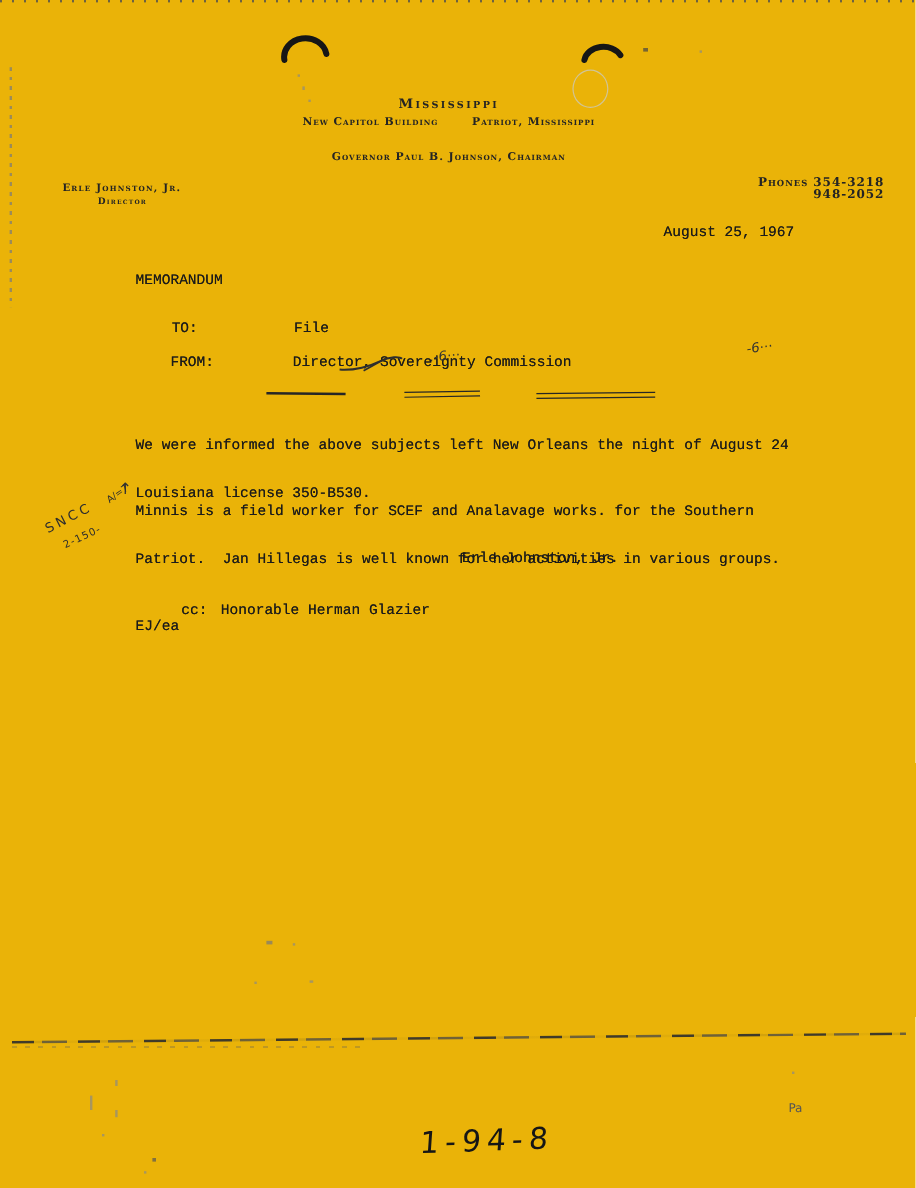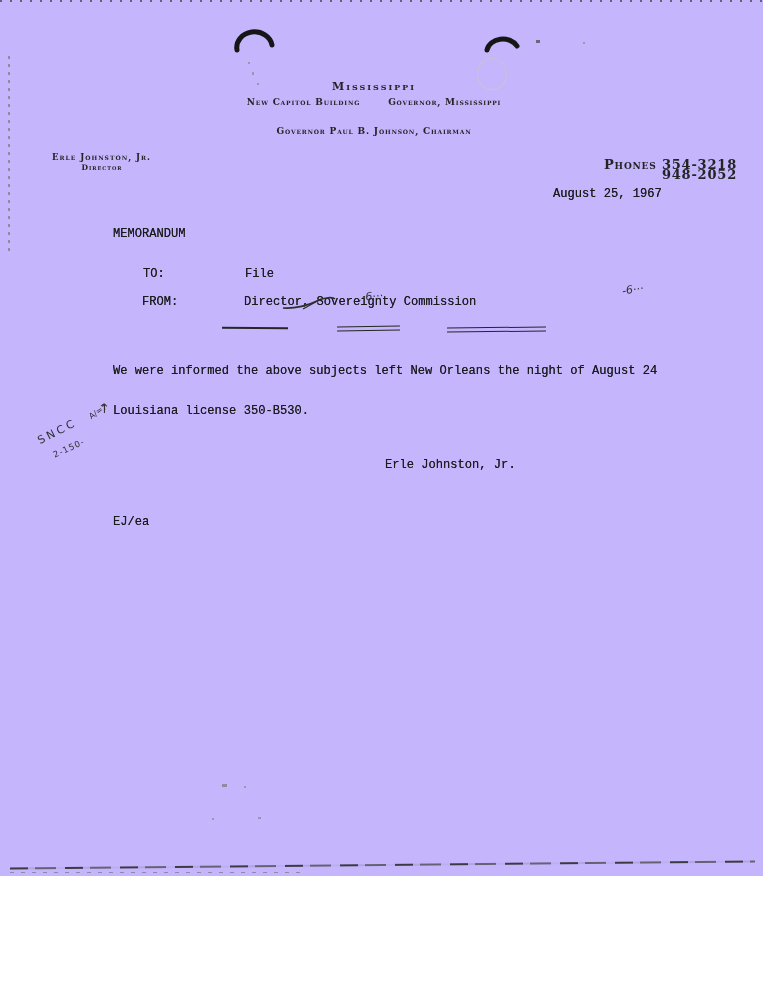--- a/index.html
+++ b/index.html
@@ -1,19 +1,19 @@
 <!DOCTYPE html>
 <html><head>
 <meta charset="utf-8">
 <style>
   * { margin:0; padding:0; box-sizing:border-box; }
   html,body { background:#ffffff; }
   #page {
-    position:relative; width:763px; height:876px;
-    background:#c4b5fd; overflow:hidden;
+    position:relative; width:763px; height:990px;
+    background:#eab308; overflow:hidden;
     font-family:"Liberation Sans", sans-serif;
     color:#1c1c1c;
   }
   
   .top-dots{
     position:absolute; left:0; top:3; width:763px; height:2px;
     background:repeating-linear-gradient(90deg,#4e4e4e 0 2px,rgba(0,0,0,0) 2px 10px);
     opacity:.8;
   }
   .left-dots{
@@ -39,21 +39,21 @@
   .lh-chair{ font-size:9px; letter-spacing:.8px; margin-top:19px; }
   .director{
     position:absolute; left:52px; top:152px; width:100px; text-align:center;
     font-family:"DejaVu Serif", serif; font-weight:bold; font-variant:small-caps; color:#242424;
   }
   .dir-name{ font-size:8.5px; letter-spacing:1px; text-align:left; }
   .dir-title{ font-size:7.5px; letter-spacing:1px; margin-top:1px; }
   .phones{
     position:absolute; right:26px; top:148px; text-align:right;
     font-family:"DejaVu Serif", serif; font-weight:bold; font-variant:small-caps; color:#242424;
-    font-size:13px; letter-spacing:.8px; line-height:10px;margin-top:12px;
+    font-size:10px; letter-spacing:.8px; line-height:10px;
   }
   
   .tw{
     position:absolute; font-family:Liberation Mono, monospace;
     font-size:12.1px; line-height:13.4px; white-space:pre; color:#1b1b1b;
     text-shadow:0 0 .5px rgba(25,25,25,.85);
   }
   .row .lbl{ display:inline-block; width:102px; }
   .cc .lbl{ display:inline-block; width:33px; }
   
@@ -94,21 +94,21 @@
     <path d="M3 22 A 17 15 0 0 1 38 17" stroke="#161616" stroke-width="5" fill="none" stroke-linecap="round"></path>
   </svg>
   <svg class="arc" style="left:484px; top:30px;" width="38" height="24">
     <path d="M3 20 A 16 13 0 0 1 33 16" stroke="#161616" stroke-width="5" fill="none" stroke-linecap="round"></path>
   </svg>
   <div class="ghost-circle"></div>
 
   <div class="letterhead">
     <div class="lh-state">Mississippi</div>
     <div class="lh-addr">
-      <span>New Capitol Building</span><span class="gap"></span><span>Governor, Mississippi</span>
+      <span>New Capitol Building</span><span class="gap"></span><span>Patriot, Mississippi</span>
     </div>
     <div class="lh-chair">Governor Paul B. Johnson, Chairman</div>
   </div>
 
   <div class="director">
     <div class="dir-name">Erle Johnston, Jr.</div>
     <div class="dir-title">Director</div>
   </div>
 
   <div class="phones">
@@ -138,36 +138,43 @@
     <path d="M22 13 L 40 3" stroke="#2e2e2e" stroke-width="1.4" fill="none"></path>
   </svg>
   <div class="pencil" style="left:358px; top:290px; font-size:11px; transform:rotate(-6deg);">.-6⋯</div>
   <div class="pencil" style="left:622px; top:283px; font-size:11px; transform:rotate(-9deg);">-6⋯</div>
 
   <div class="tw" style="left:113px; top:338px;">
     <div>We were informed the above subjects left New Orleans the night of August 24</div>
     <div>Louisiana license 350-B530.</div>
   </div>
 
+  <div class="tw" style="left:113px; top:393px;">
+    <div>Minnis is a field worker for SCEF and Analavage works. for the Southern</div>
+    <div>Patriot.  Jan Hillegas is well known for her activities in various groups.</div>
+  </div>
 
   <div class="pencil" style="left:99px; top:401px; font-size:13px; font-style:normal;">↑</div>
   <div class="margin-note">
     <span style="left:88px; top:407px; font-size:8px; transform:rotate(-35deg);">A/=7</span>
     <span style="left:36px; top:425px; font-size:11px; letter-spacing:3px; transform:rotate(-27deg);">SNCC</span>
     <span style="left:52px; top:443px; font-size:8.5px; letter-spacing:1px; transform:rotate(-25deg);">2-150-</span>
   </div>
 
   <div class="tw" style="left:385px; top:459px;">Erle Johnston, Jr.</div>
 
+  <div class="tw cc" style="left:122px; top:490px;">
+    <span class="lbl">cc:</span><span>Honorable Herman Glazier</span>
+  </div>
 
   <div class="tw" style="left:113px; top:516px;">EJ/ea</div>
 
   <div class="streak"></div>
   <div class="streak2"></div>
-  <div class="pencil" style="left:657px; top:899px; font-size:13px; font-style:normal; color:#555;">Pa</div>
+  <div class="pencil" style="left:657px; top:919px; font-size:10px; font-style:normal; color:#555;">Pa</div>
 
   <div class="hand-number">1-94-8</div>
 
   <div class="speck" style="left:248px; top:62px; width:2px; height:2px;"></div>
   <div class="speck" style="left:252px; top:72px; width:2px; height:3px;"></div>
   <div class="speck" style="left:257px; top:83px; width:2px; height:2px;"></div>
   <div class="speck" style="left:536px; top:40px; width:4px; height:3px; background:#444;"></div>
   <div class="speck" style="left:583px; top:42px; width:2px; height:2px;"></div>
   <div class="speck" style="left:222px; top:784px; width:5px; height:3px; background:#777;"></div>
   <div class="speck" style="left:244px; top:786px; width:2px; height:2px;"></div>

